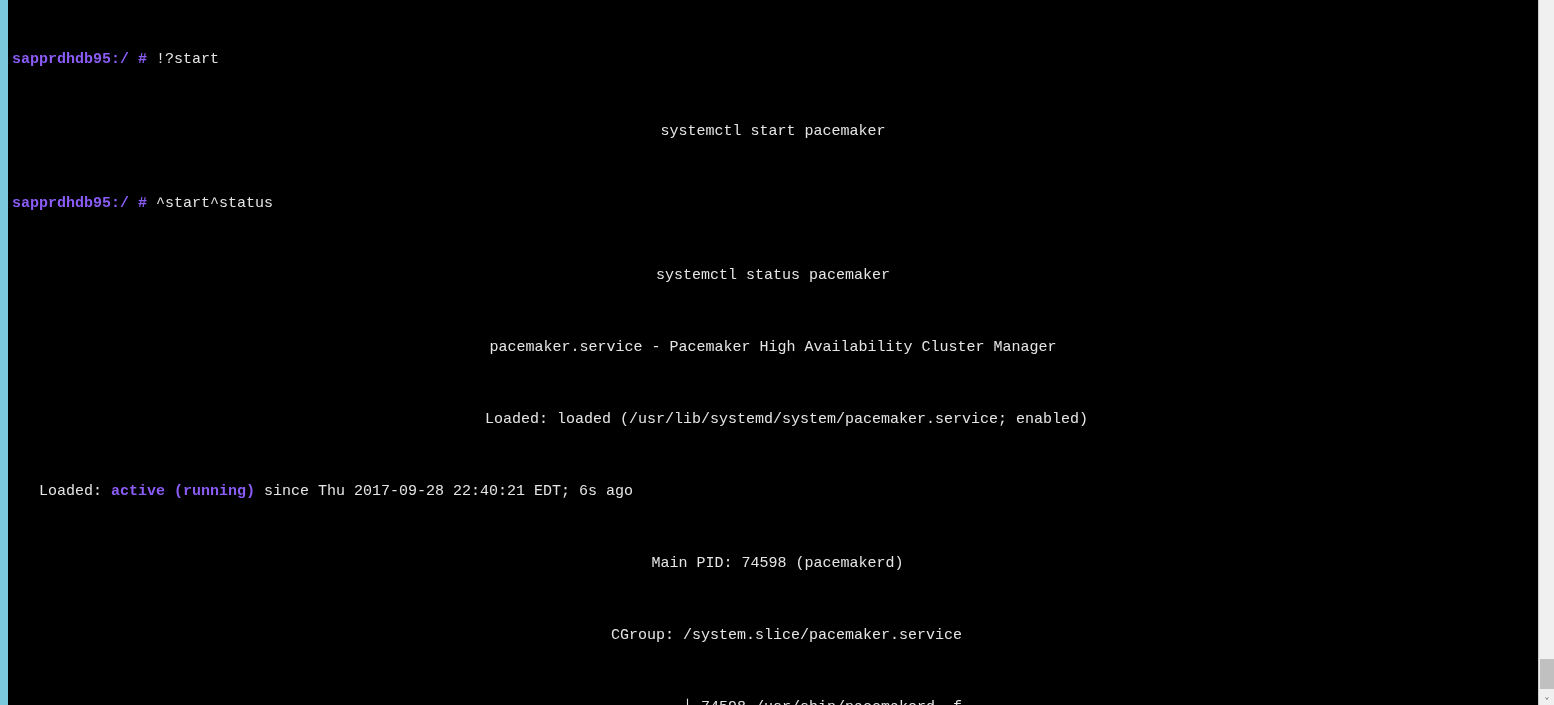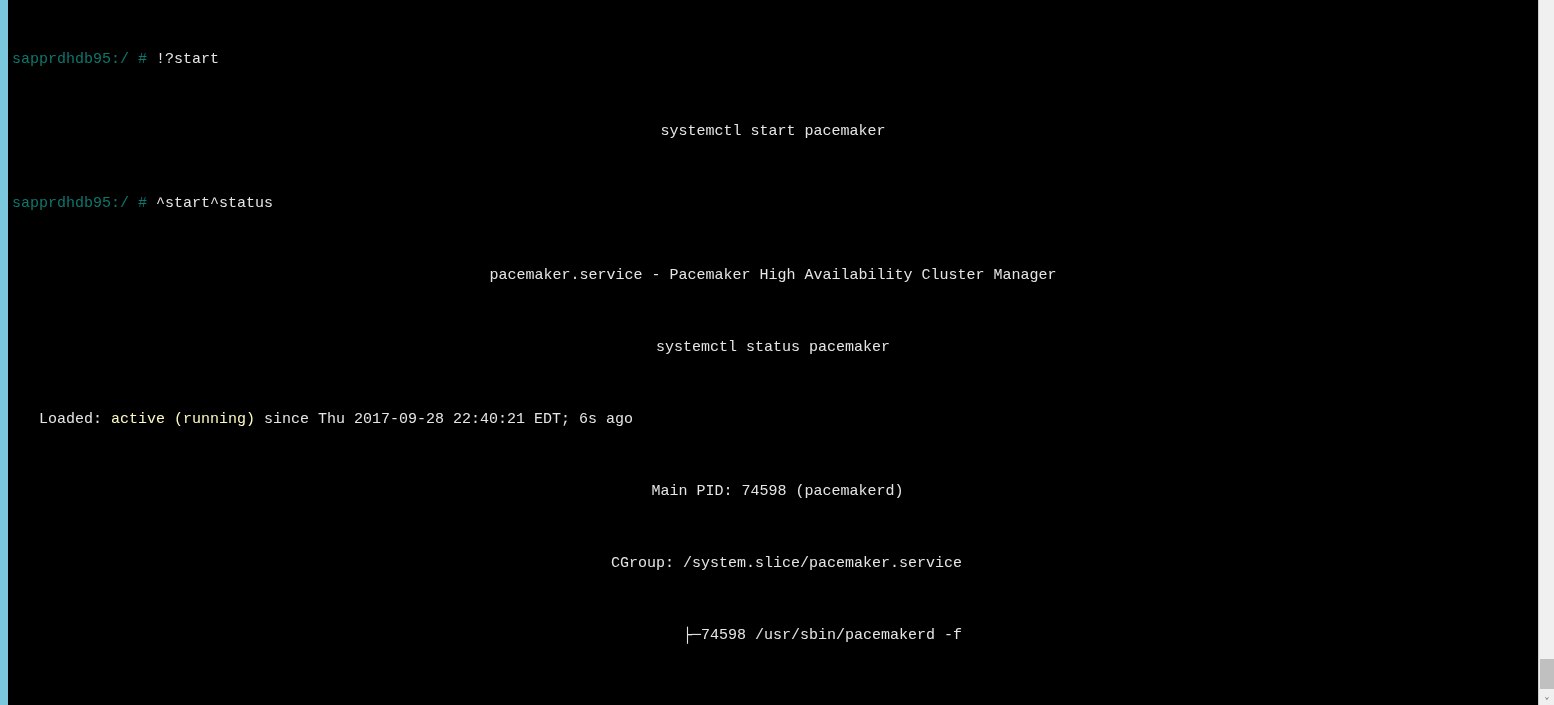--- a/index.html
+++ b/index.html
@@ -51,47 +51,48 @@
       width: 16px;
       height: 16px;
       background: #f0f0f0;
       display: flex;
       align-items: center;
       justify-content: center;
       font-size: 8px;
       color: #555;
     }
     .prompt {
-      color: #0f766e;
-      font-weight: normal;
+      color: #8b5cf6;
+      font-weight: bold;
     }
     .white {
       color: #e5e5e5;
       text-align: center;
     }
     .green {
-      color: #fef9c3;
-      font-weight: normal;
+      color: #8b5cf6;
+      font-weight: bold;
       margin-top: 26px;
     }
     .line {
       display: block;
       min-height: 24px;
     }
   </style>
 </head>
 <body>
 
 <div class="terminal-wrapper">
   <div class="terminal">
     <span class="line"><span class="prompt">sapprdhdb95:/ #</span> <span class="white">!?start</span></span>
     <span class="line white">systemctl start pacemaker</span>
     <span class="line"><span class="prompt">sapprdhdb95:/ #</span> <span class="white">^start^status</span></span>
+    <span class="line white">systemctl status pacemaker</span>
     <span class="line white">pacemaker.service - Pacemaker High Availability Cluster Manager</span>
-    <span class="line white">systemctl status pacemaker</span>
+    <span class="line white">   Loaded: loaded (/usr/lib/systemd/system/pacemaker.service; enabled)</span>
     <span class="line"><span class="white">   Loaded: </span><span class="green">active (running)</span><span class="white"> since Thu 2017-09-28 22:40:21 EDT; 6s ago</span></span>
     <span class="line white"> Main PID: 74598 (pacemakerd)</span>
     <span class="line white">   CGroup: /system.slice/pacemaker.service</span>
     <span class="line white">           ├─74598 /usr/sbin/pacemakerd -f</span>
     
     
     
     
     
     

